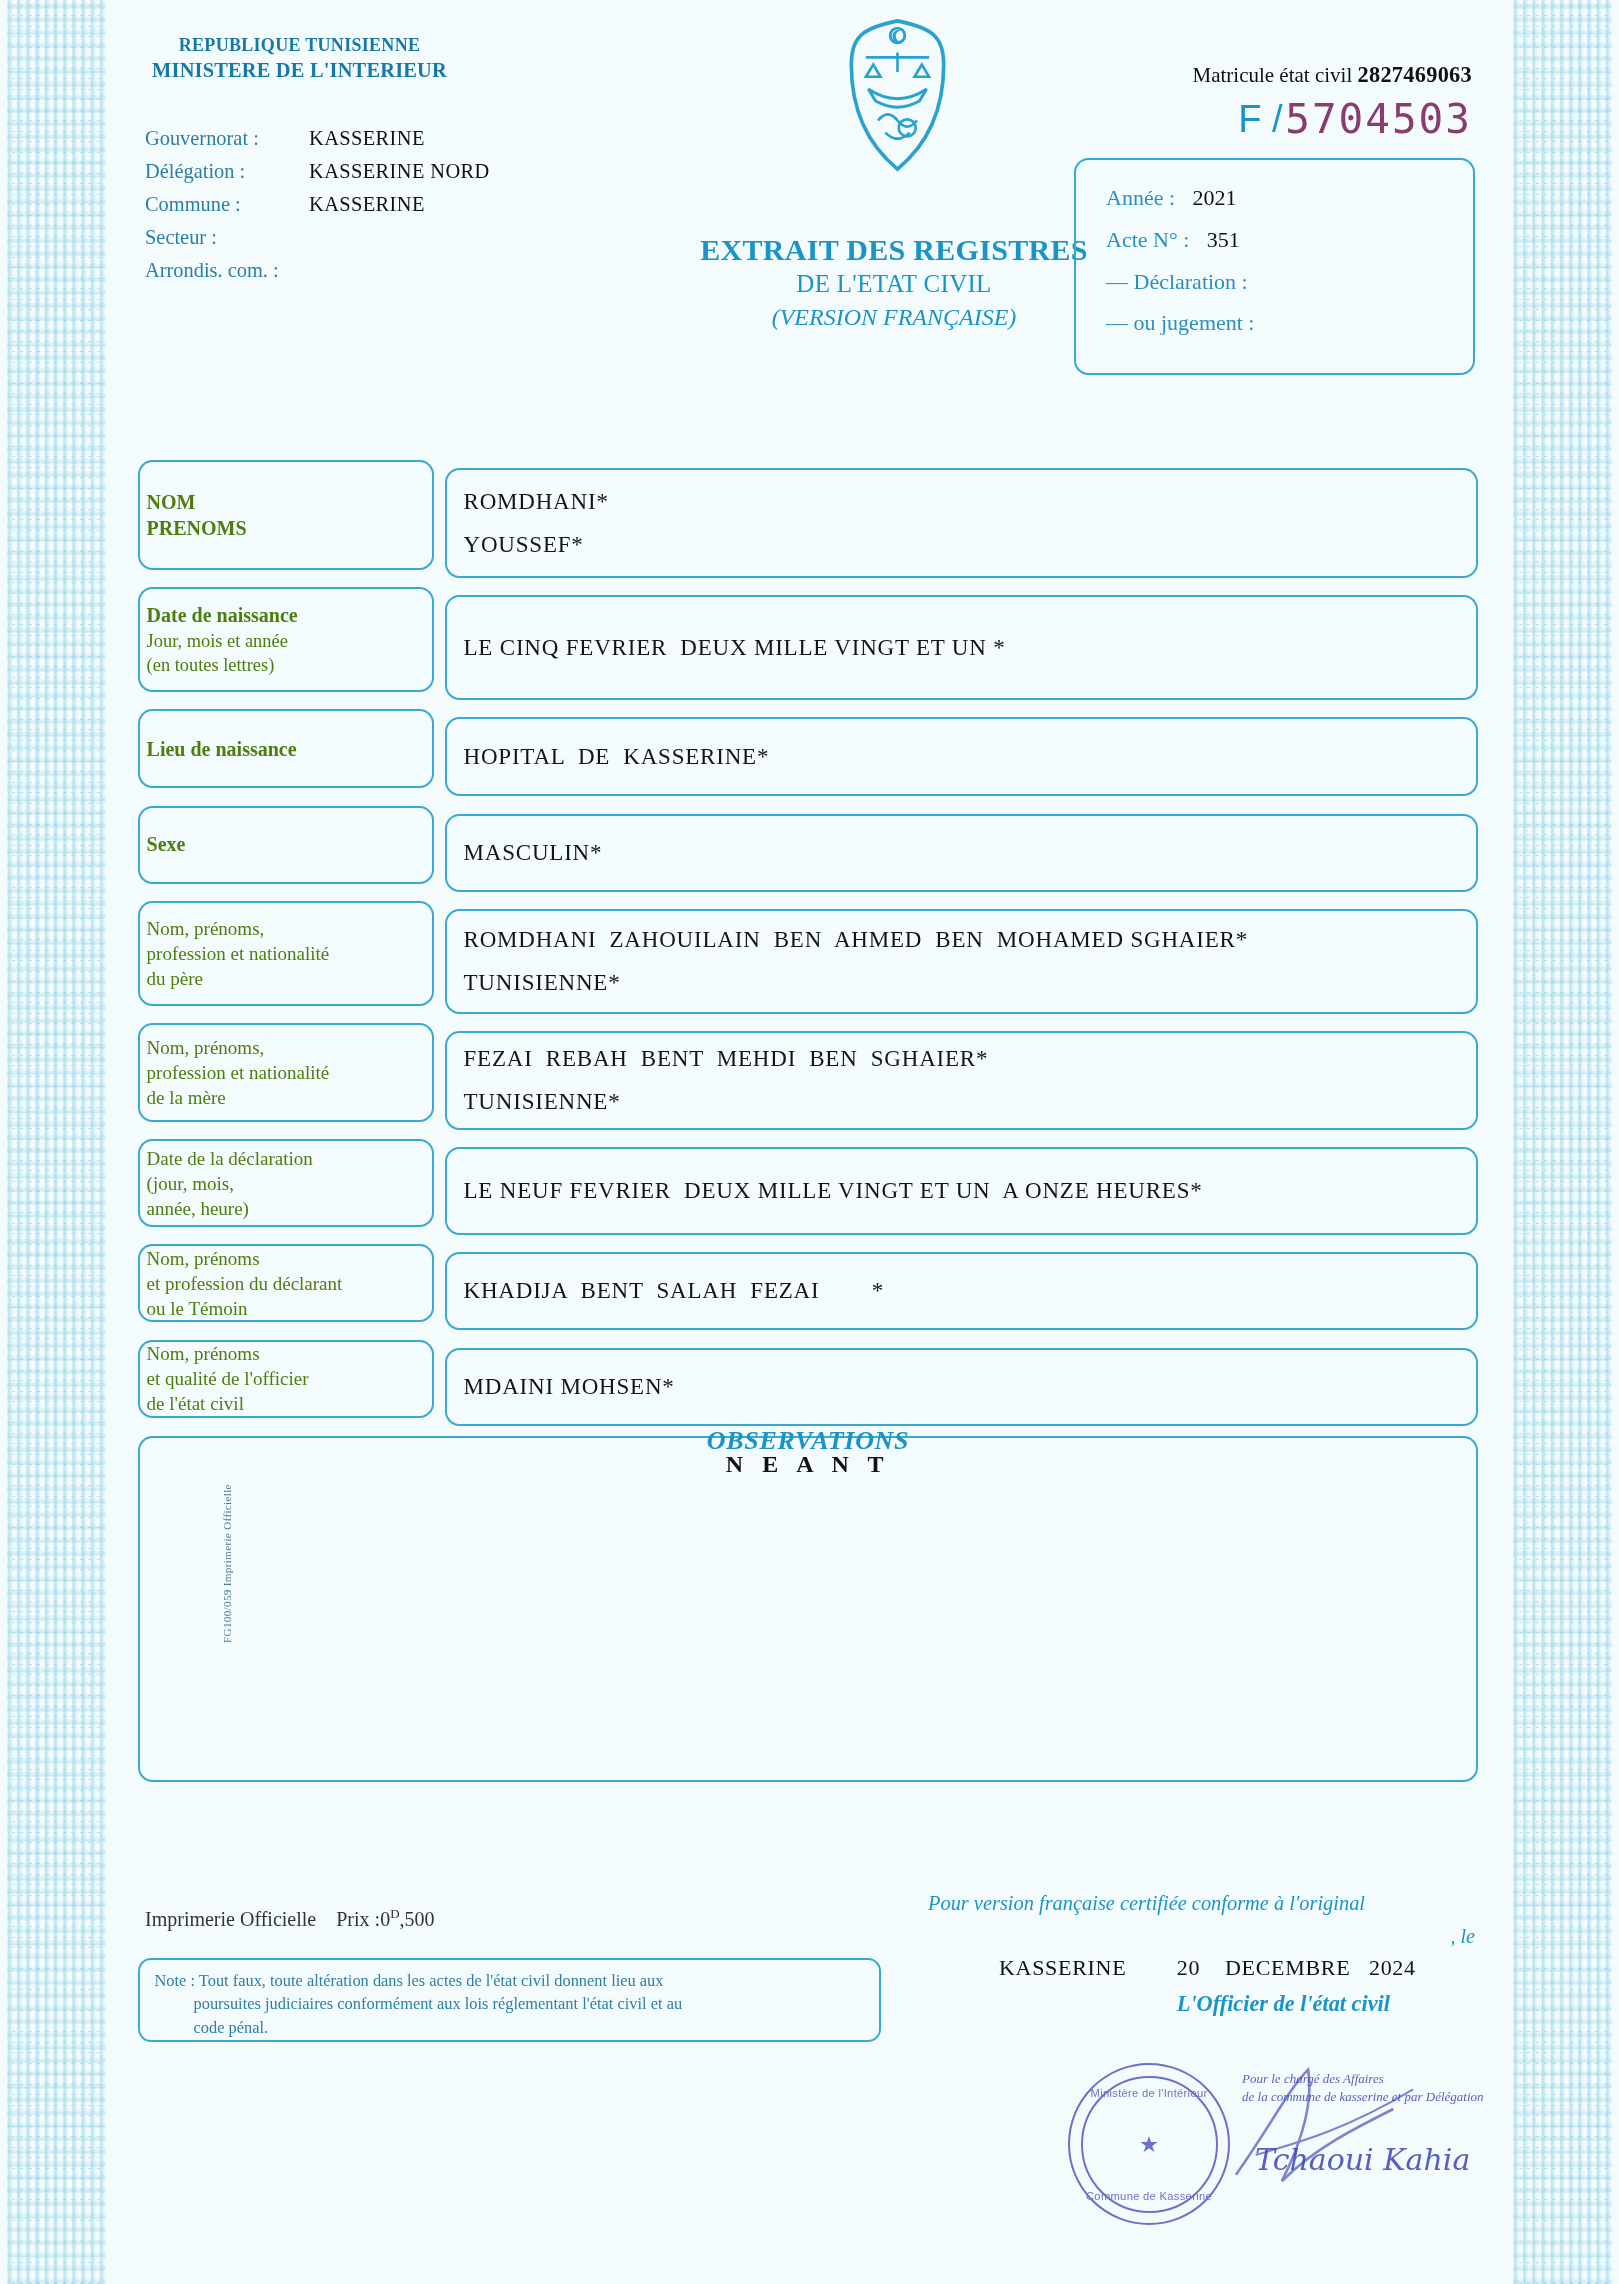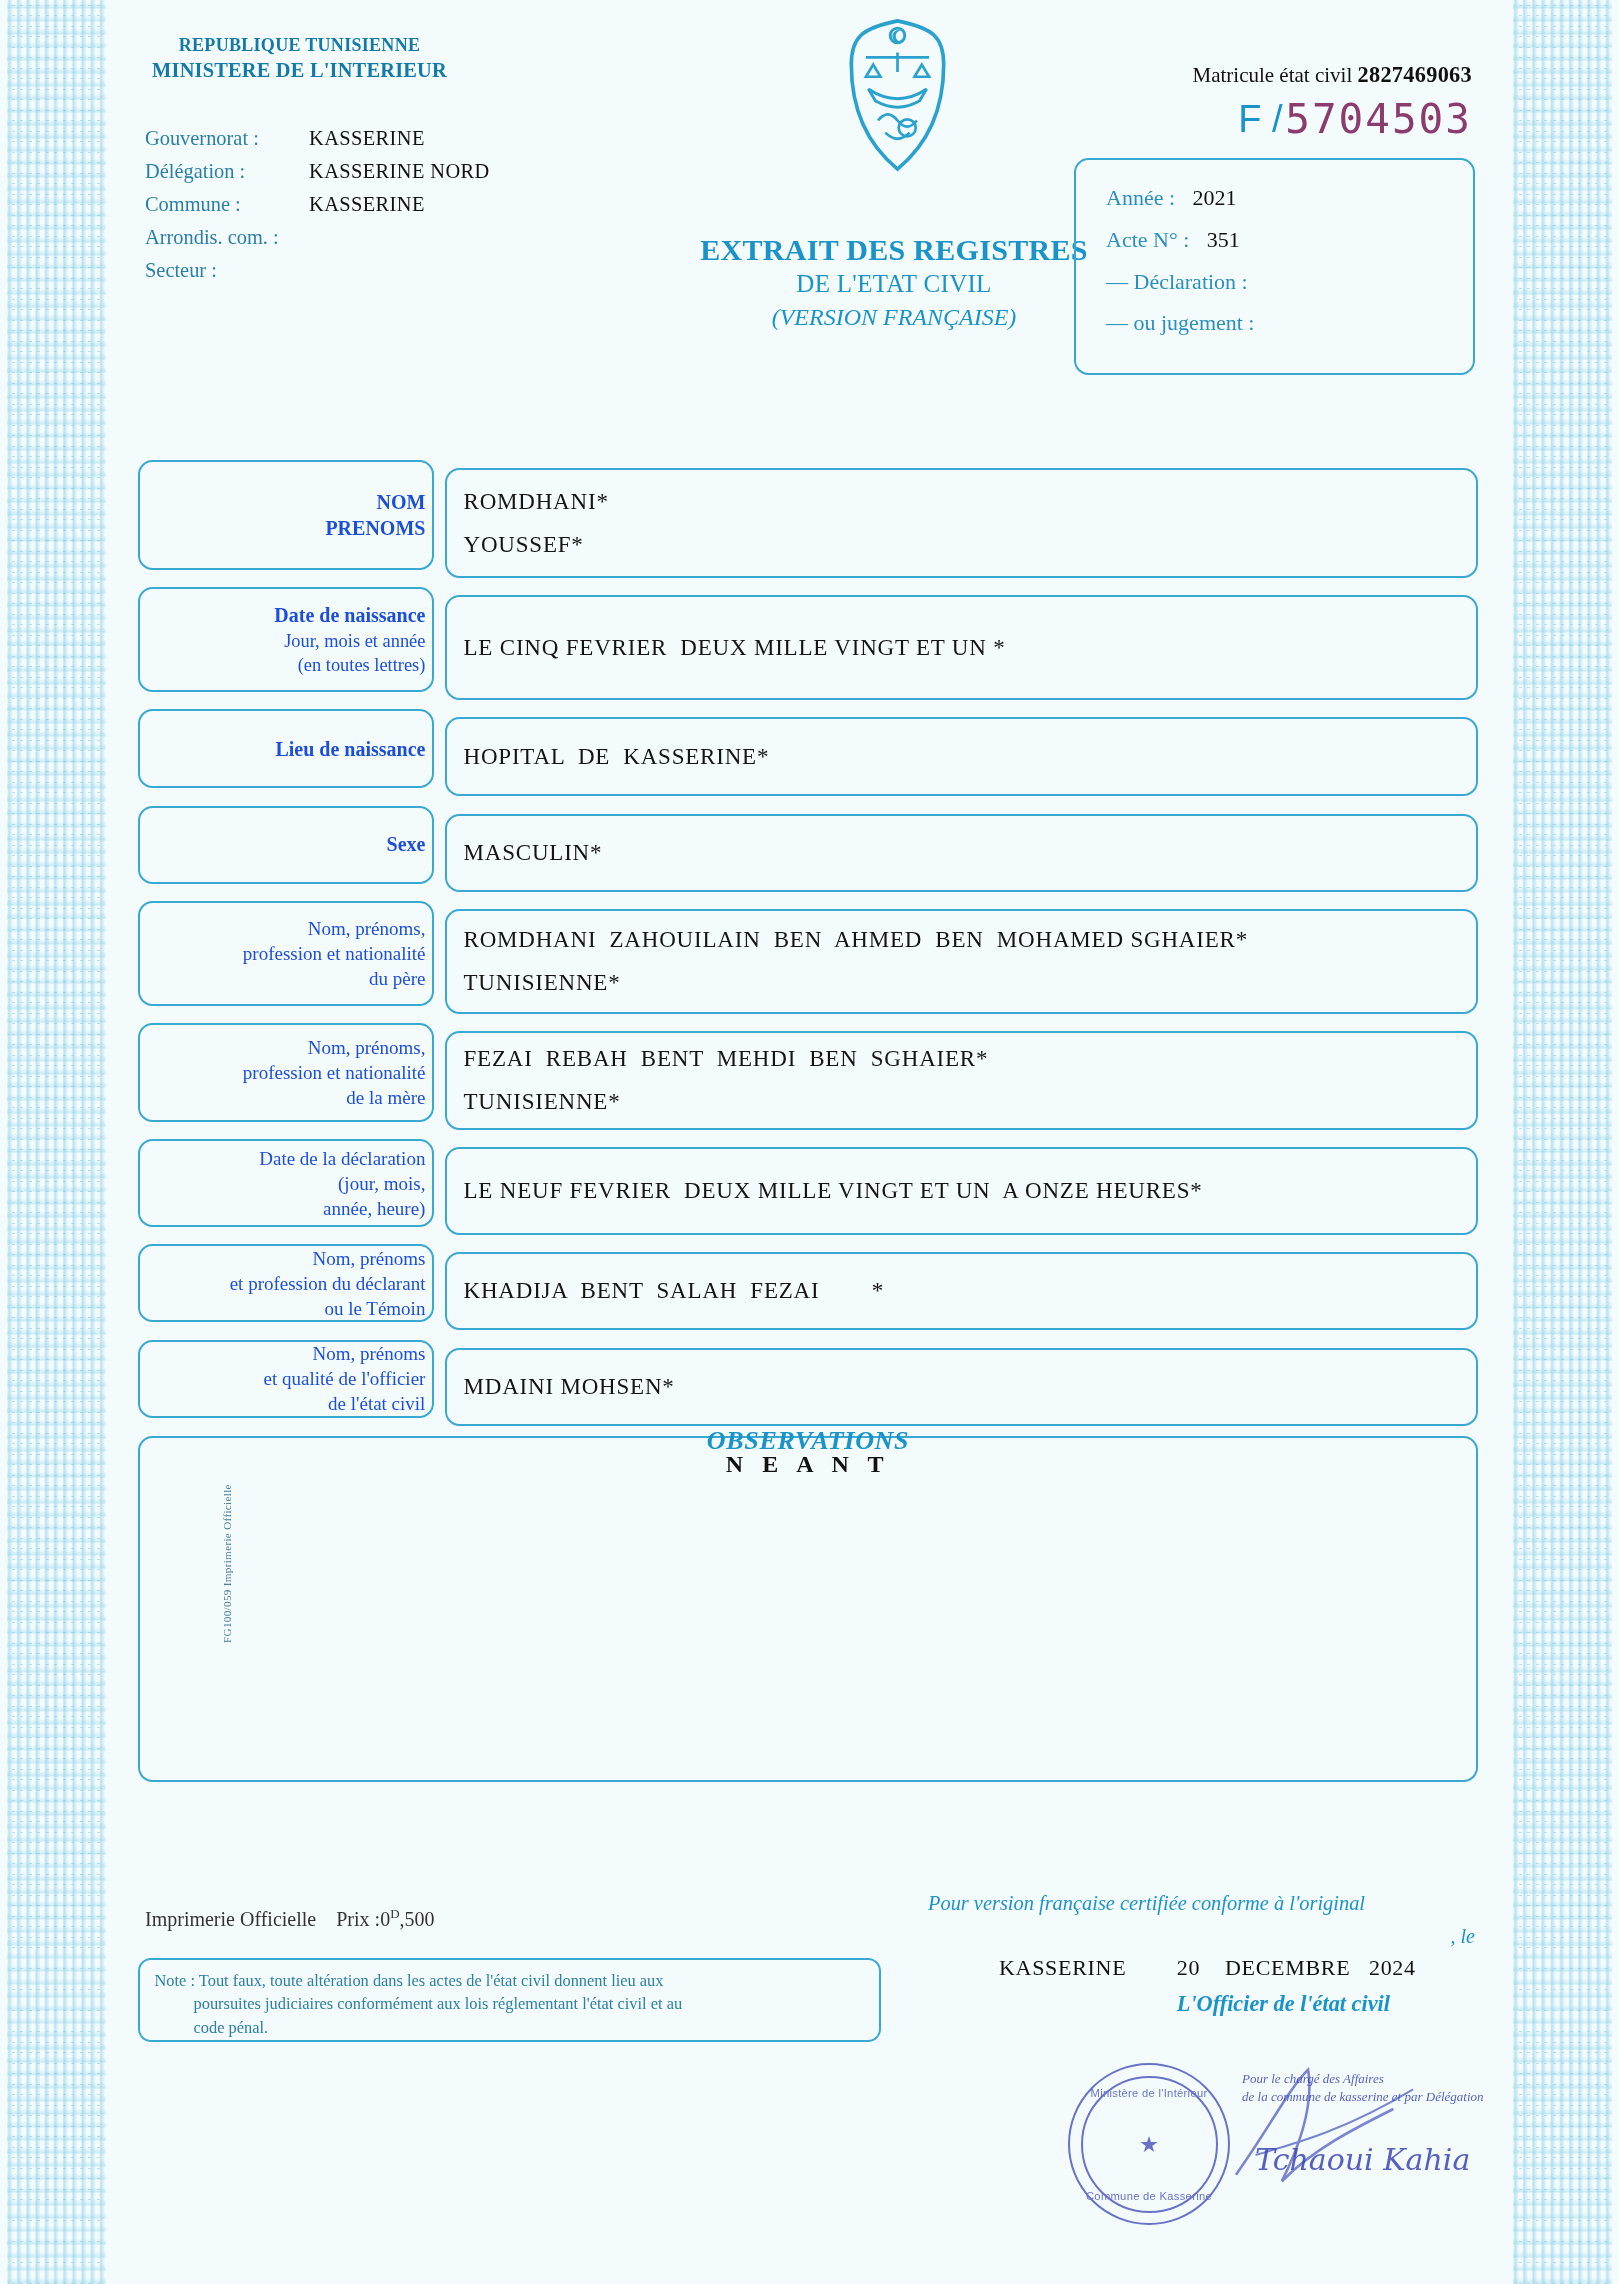--- a/index.html
+++ b/index.html
@@ -191,26 +191,26 @@
   }
   .row {
     display: flex;
     align-items: stretch;
     margin-bottom: 9.2px;
   }
   .lbl {
     width: 296px;
     border: 2px solid #3aa9d2;
     border-radius: 14.5px;
-    color: #1d4ed8;
+    color: #4d7c0f;
     font-size: 20px;
     font-weight: bold;
     display: flex;
     flex-direction: column;
-    align-items: flex-end;
+    align-items: flex-start;
     justify-content: center;
     text-align: center;
     line-height: 1.32;
     box-sizing: border-box;
     padding: 5.3px 6.6px;
     background: transparent;
   }
   .lbl.light { font-weight: normal; font-size: 19px; }
   .lbl .sub { font-weight: normal; font-size: 18.4px; }
   .val-box {
@@ -459,25 +459,25 @@
       </div>
       <div class="admin-row">
         <span class="admin-label">Délégation :</span>
         <span class="admin-value">KASSERINE NORD</span>
       </div>
       <div class="admin-row">
         <span class="admin-label">Commune :</span>
         <span class="admin-value">KASSERINE</span>
       </div>
       <div class="admin-row">
+        <span class="admin-label">Secteur :</span>
+        <span class="admin-value"></span>
+      </div>
+      <div class="admin-row">
         <span class="admin-label">Arrondis. com. :</span>
-        <span class="admin-value"></span>
-      </div>
-      <div class="admin-row">
-        <span class="admin-label">Secteur :</span>
         <span class="admin-value"></span>
       </div>
     </div>
 
     <div class="title-block">
       <div class="title-main">EXTRAIT DES REGISTRES</div>
       <div class="title-sub">DE L'ETAT CIVIL</div>
       <div class="title-version">(VERSION FRANÇAISE)</div>
     </div>
 

